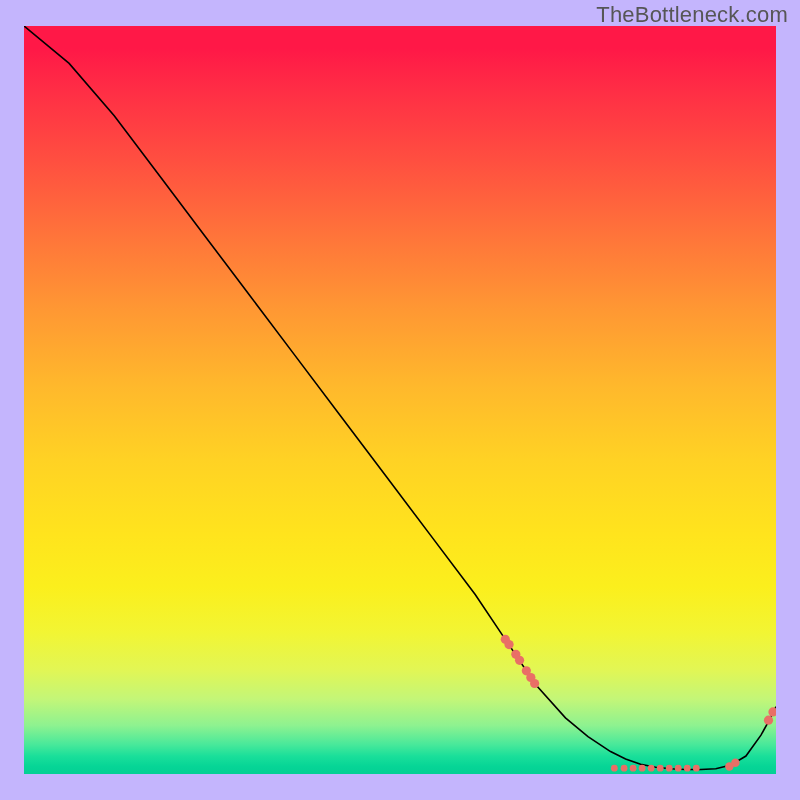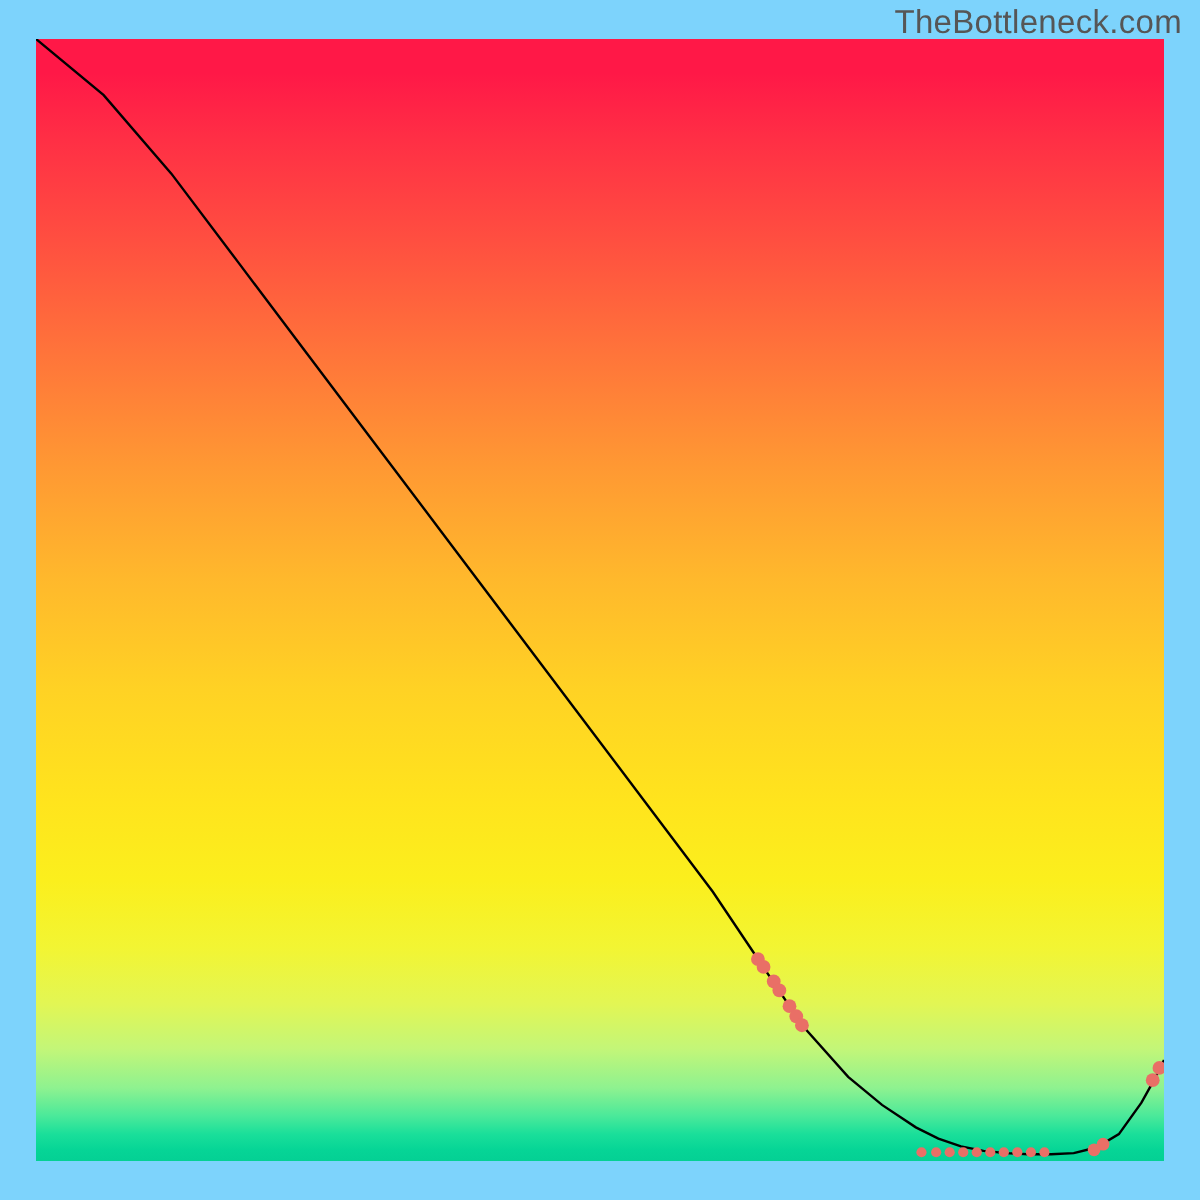--- a/index.html
+++ b/index.html
@@ -7,21 +7,21 @@
     padding: 0;
     width: 800px;
     height: 800px;
     background: #000;
     overflow: hidden;
   }
   .frame {
     position: relative;
     width: 800px;
     height: 800px;
-    background: #7dd3fc;
+    background: #c4b5fd;
   }
   .watermark {
     position: absolute;
     top: 2px;
     right: 12px;
     font-family: Arial, Helvetica, sans-serif;
     font-size: 22px;
     color: #565656;
     letter-spacing: 0.2px;
     font-weight: 500;

